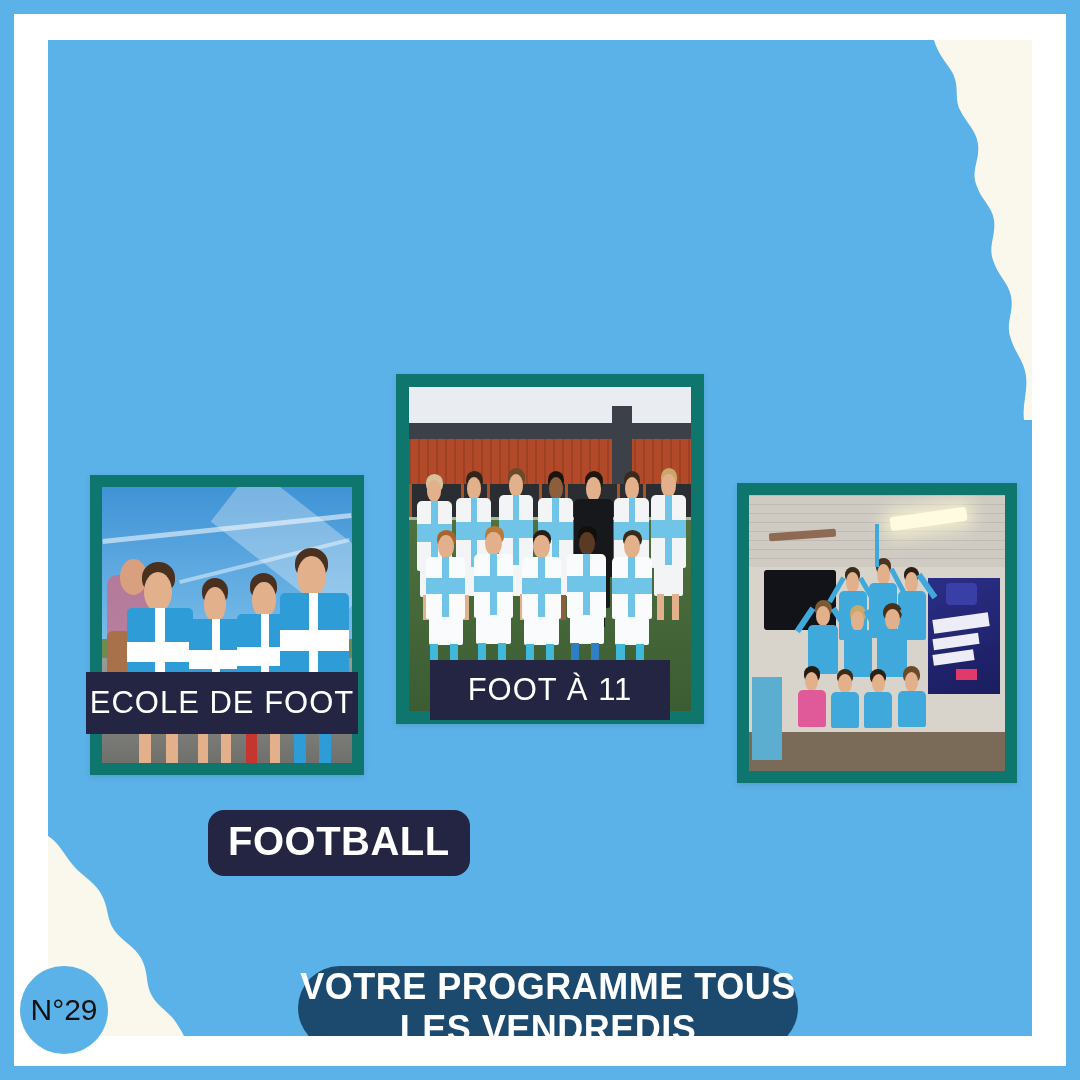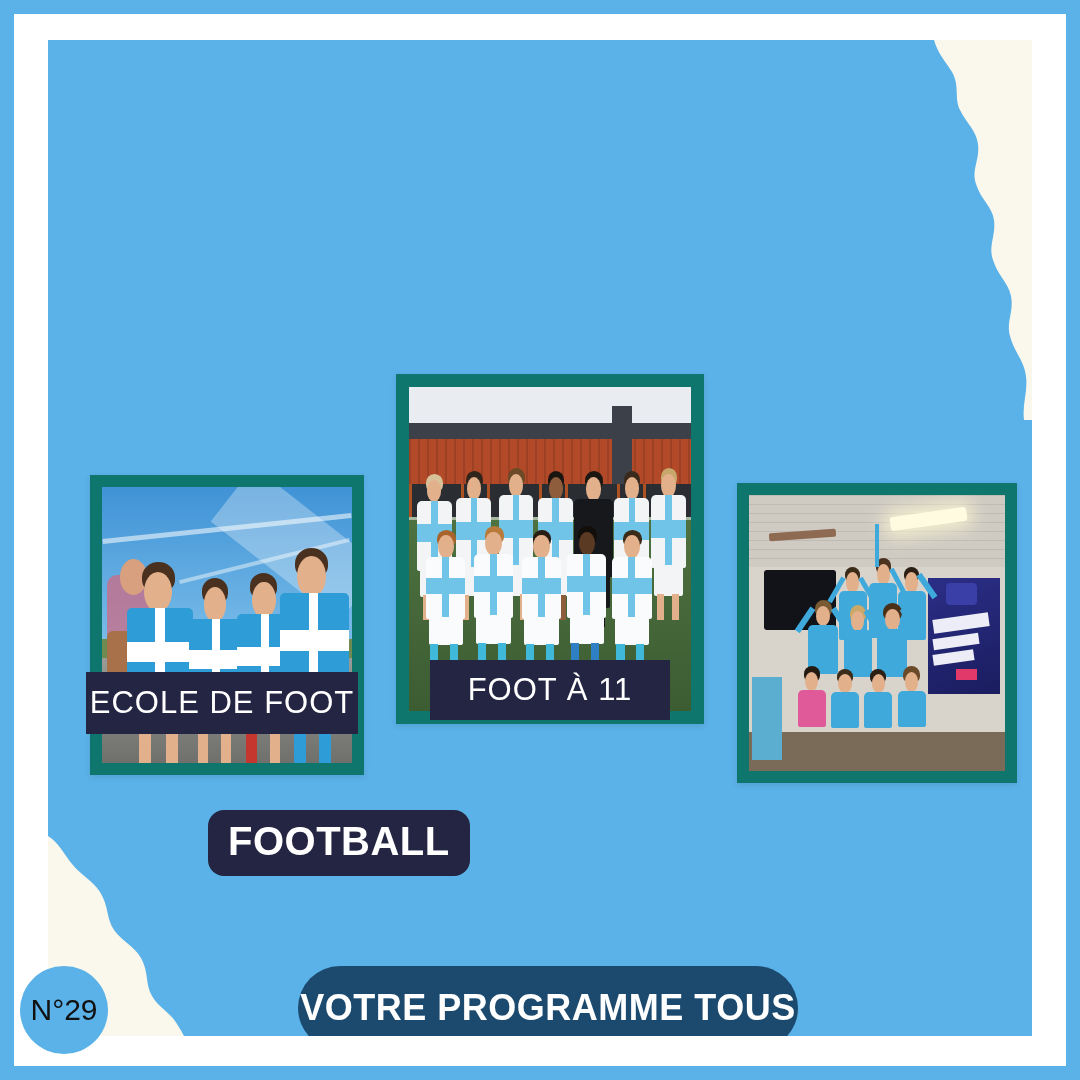--- a/index.html
+++ b/index.html
@@ -512,19 +512,20 @@
         </div>
       </div>
     </div>
 
     <div class="club-bar">
       <div class="club-pill dark">FOOTBALL</div>
     </div>
 
     <div class="cta">
       <span>VOTRE PROGRAMME TOUS</span>
+      <span>LES VENDREDIS</span>
     </div>
 
   </div>
 
   <div class="issue-badge">N°29</div>
 
 </div>
 
 </body></html>

